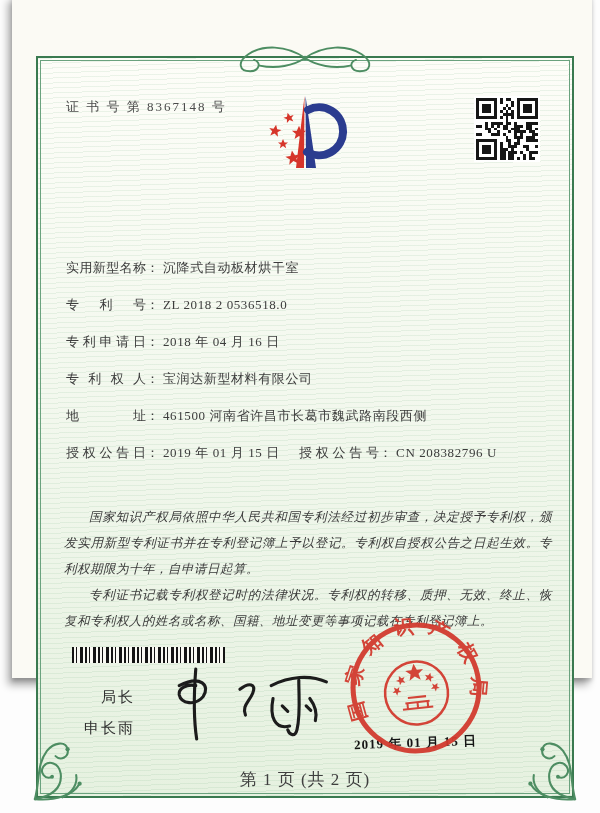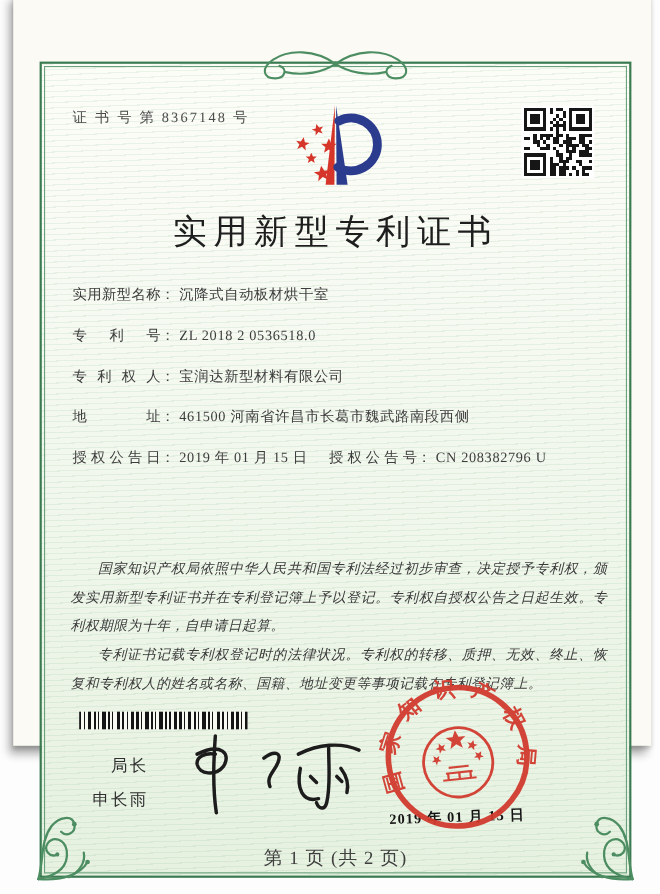--- a/index.html
+++ b/index.html
@@ -265,28 +265,30 @@
               <rect x="11" y="20" width="1" height="1"></rect>
               <rect x="12" y="20" width="1" height="1"></rect>
               <rect x="14" y="20" width="1" height="1"></rect>
               <rect x="16" y="20" width="1" height="1"></rect>
               <rect x="18" y="20" width="1" height="1"></rect>
               <rect x="19" y="20" width="1" height="1"></rect>
             </g>
           </svg>
       </div>
 
-      <div class="title">实用新型专利证书</div>
 
       <div class="fields">
         <div class="frow">
           <span class="flabel">实用新型名称</span><span class="fcolon">：</span><span class="fvalue">沉降式自动板材烘干室</span>
         </div>
         <div class="frow">
           <span class="flabel">专利号</span><span class="fcolon">：</span><span class="fvalue">ZL 2018 2 0536518.0</span>
+        </div>
+        <div class="frow">
+          <span class="flabel">专利申请日</span><span class="fcolon">：</span><span class="fvalue">2018 年 04 月 16 日</span>
         </div>
         <div class="frow">
           <span class="flabel">专利权人</span><span class="fcolon">：</span><span class="fvalue">宝润达新型材料有限公司</span>
         </div>
         <div class="frow">
           <span class="flabel">地址</span><span class="fcolon">：</span><span class="fvalue">461500 河南省许昌市长葛市魏武路南段西侧</span>
         </div>
         <div class="frow">
           <span class="fgroup">
             <span class="flabel">授权公告日</span><span class="fcolon">：</span><span class="fvalue">2019 年 01 月 15 日</span>

